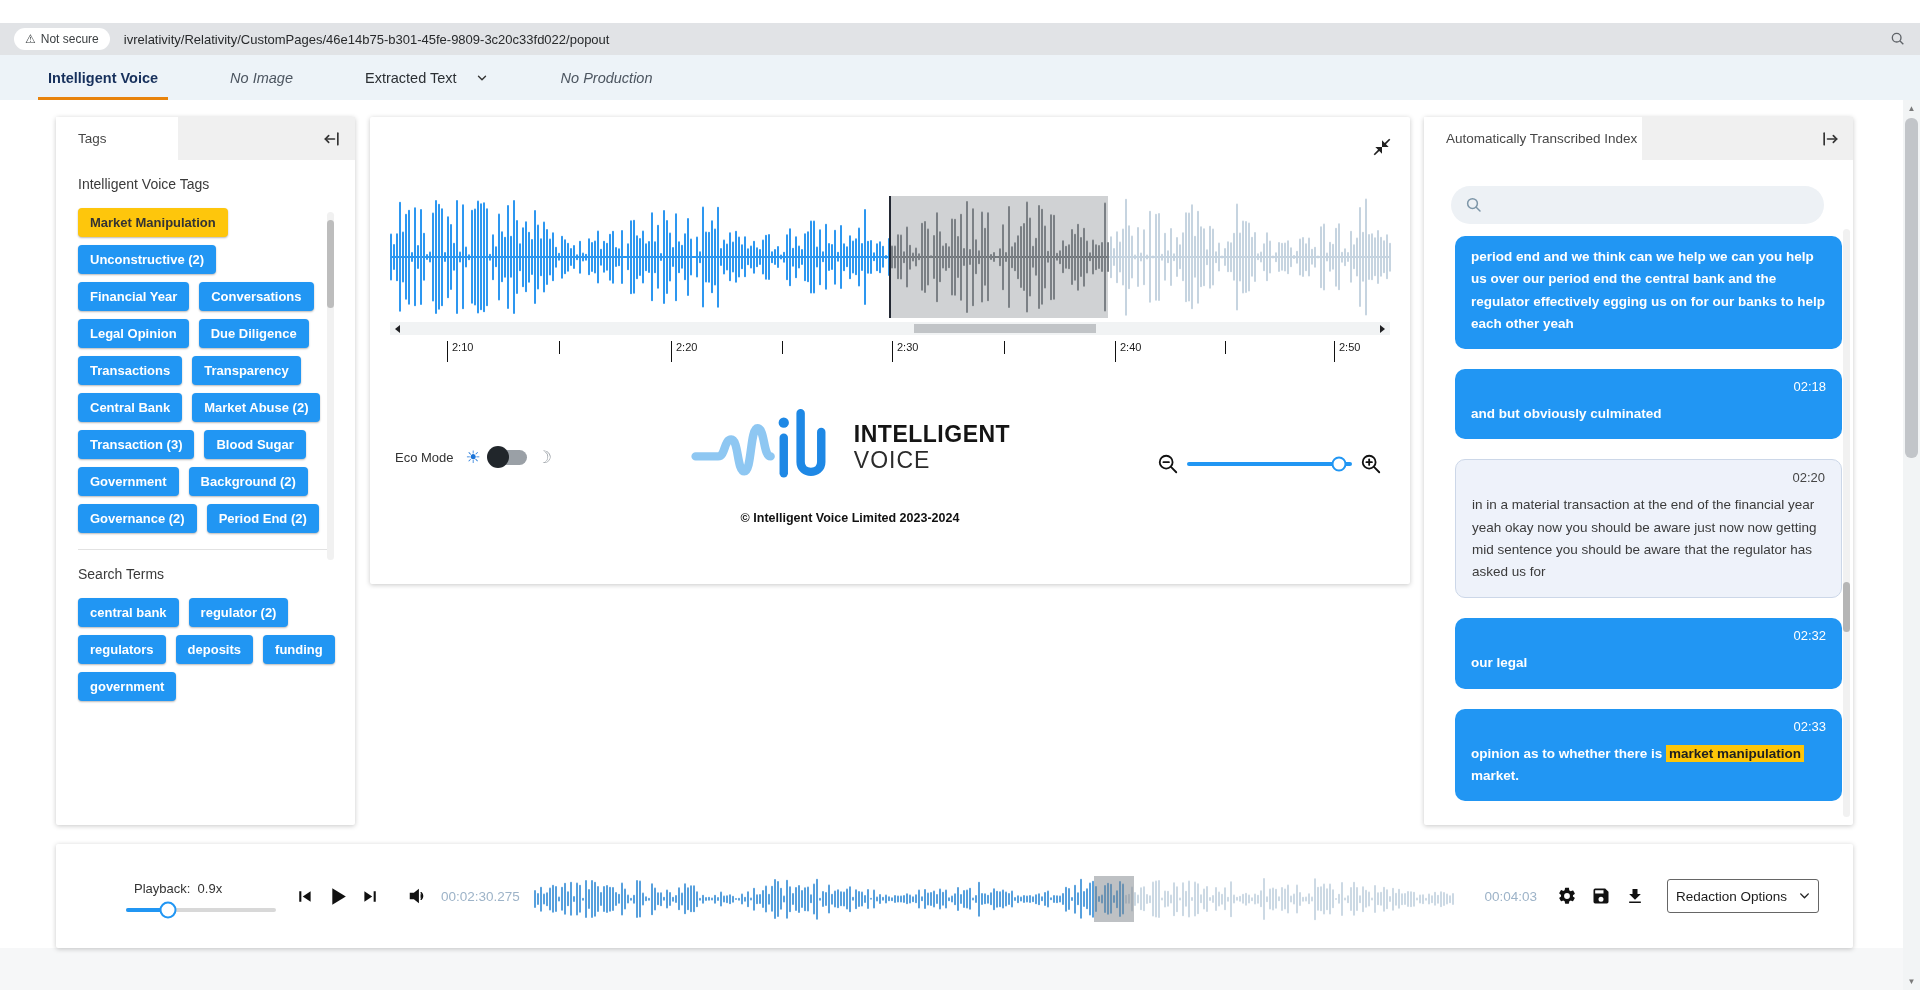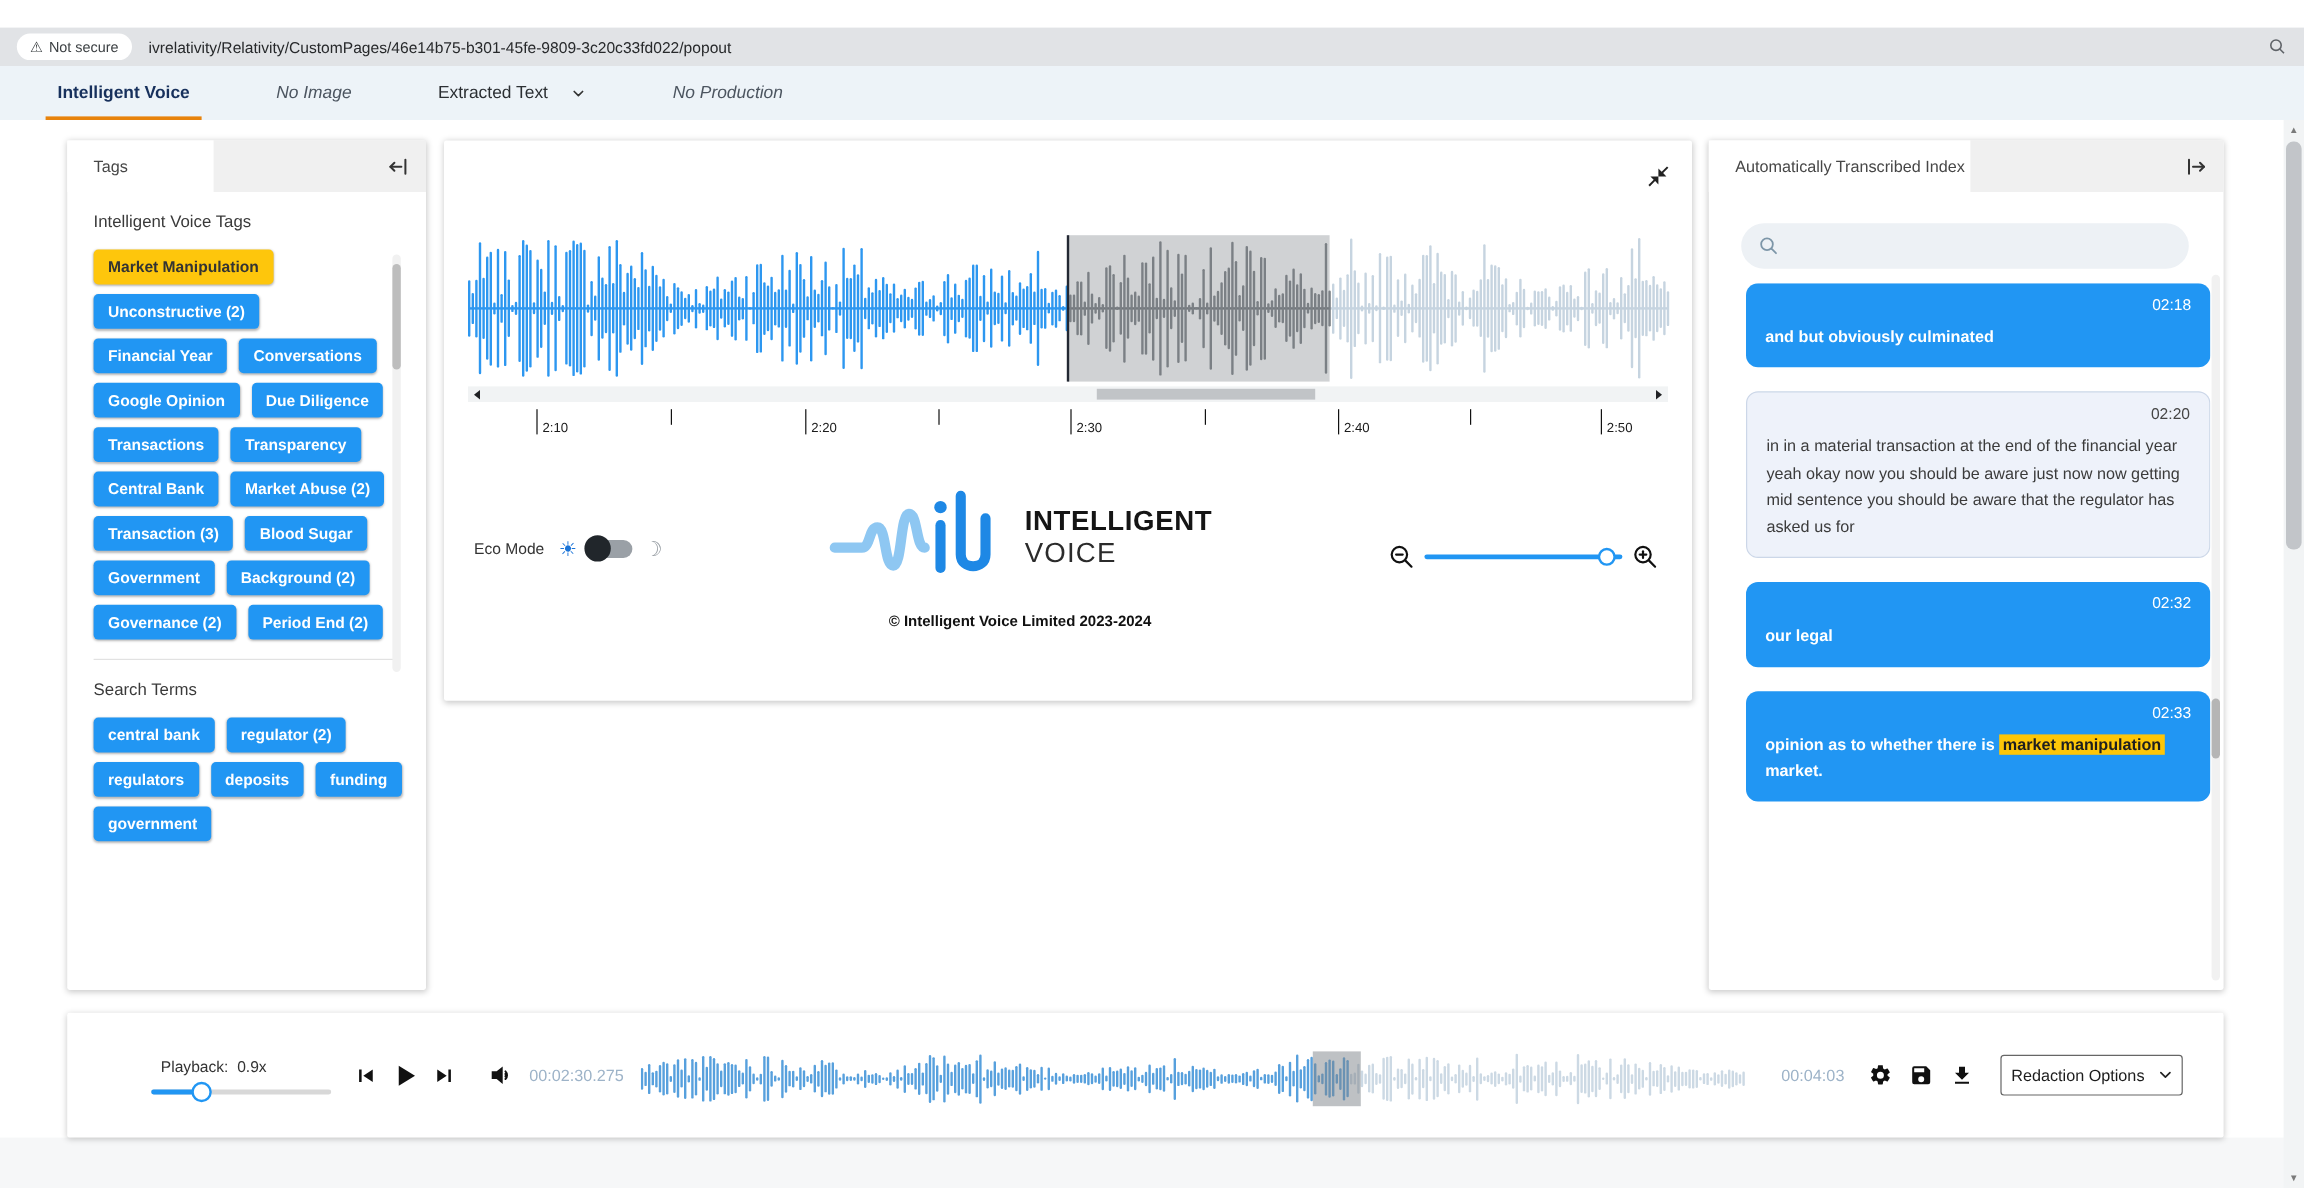--- a/index.html
+++ b/index.html
@@ -77,21 +77,21 @@
   .wf-scrollstrip { position:absolute; left:20px; top:205px; width:1000px; height:13px; background:#f1f3f4; }
   .strip-arrow { position:absolute; top:3px; width:0; height:0; border-top:4px solid transparent; border-bottom:4px solid transparent; }
   .strip-arrow.left { left:5px; border-right:5px solid #202124; }
   .strip-arrow.right { right:5px; border-left:5px solid #202124; }
   .strip-thumb { position:absolute; left:524px; top:2px; width:182px; height:9px; background:#c1c4c7; }
 
   .ruler { position:absolute; left:20px; top:224px; width:1000px; height:38px; }
   .ruler .tick { position:absolute; top:0; width:1px; background:#111; }
   .ruler .tick.major { height:21px; }
   .ruler .tick.minor { height:13px; }
-  .tick-label { position:absolute; top:10px; font-size:11px; color:#1c1c1c;text-align:center; }
+  .tick-label { position:absolute; top:0; font-size:11px; color:#1c1c1c;text-align:center; }
 
   .eco-row { position:absolute; left:25px; top:330px; display:flex; align-items:center; }
   .eco-label { font-size:13px; color:#333; margin-right:12px; }
   .sun-glyph { font-size:17px; color:#1b74d8; margin-right:8px; }
   .eco-toggle { position:relative; width:38px; height:15px; background:#9aa0a6; border-radius:8px; margin-right:10px; cursor:pointer; }
   .eco-knob { position:absolute; left:-2px; top:-4px; width:22px; height:22px; border-radius:50%; background:#21262b; }
   .moon-glyph { font-size:17px; color:#9aa0a6; }
 
   .brand { position:absolute; left:0; right:80px; top:282px; display:flex; flex-direction:column; align-items:center; }
   .brand-row { display:flex; align-items:center; gap:14px; }
@@ -211,21 +211,21 @@
           <line x1="15" y1="12" x2="4" y2="12"></line>
           <polyline points="8,8 4,12 8,16"></polyline>
         </svg>
     </div>
     <div class="tags-body">
       <div class="sec-title">Intelligent Voice Tags</div>
       <div>
           <div class="tag-row"><button class="tag-btn tag-btn-yellow">Market Manipulation</button></div>
           <div class="tag-row"><button class="tag-btn">Unconstructive (2)</button></div>
           <div class="tag-row"><button class="tag-btn">Financial Year</button><button class="tag-btn">Conversations</button></div>
-          <div class="tag-row"><button class="tag-btn">Google Opinion</button><button class="tag-btn">Due Diligence</button></div>
+          <div class="tag-row"><button class="tag-btn">Legal Opinion</button><button class="tag-btn">Due Diligence</button></div>
           <div class="tag-row"><button class="tag-btn">Transactions</button><button class="tag-btn">Transparency</button></div>
           <div class="tag-row"><button class="tag-btn">Central Bank</button><button class="tag-btn">Market Abuse (2)</button></div>
           <div class="tag-row"><button class="tag-btn">Transaction (3)</button><button class="tag-btn">Blood Sugar</button></div>
           <div class="tag-row"><button class="tag-btn">Government</button><button class="tag-btn">Background (2)</button></div>
           <div class="tag-row"><button class="tag-btn">Governance (2)</button><button class="tag-btn">Period End (2)</button></div>
         </div>
       <div class="tags-divider"></div>
       <div class="sec-title">Search Terms</div>
       <div>
           <div class="tag-row"><button class="tag-btn">central bank</button><button class="tag-btn">regulator (2)</button></div>
@@ -674,20 +674,23 @@
     </div>
     <div class="t-search">
       <svg width="18" height="18" viewBox="0 0 24 24">
           <circle cx="10" cy="10" r="6.5" fill="none" stroke="#7d96a8" stroke-width="2"></circle>
           <line x1="15" y1="15" x2="20" y2="20" stroke="#7d96a8" stroke-width="2" stroke-linecap="round"></line>
         </svg>
       <input placeholder="" style="">
     </div>
     <div class="t-entries">
         <div class="t-card t-active">
+          <div class="t-text"><span>period end and we think can we help we can you help us over our period end the central bank and the regulator effectively egging us on for our banks to help each other yeah</span></div>
+        </div>
+        <div class="t-card t-active">
           <div class="t-time">02:18</div>
           <div class="t-text"><span>and but obviously culminated</span></div>
         </div>
         <div class="t-card t-inactive">
           <div class="t-time">02:20</div>
           <div class="t-text"><span>in in a material transaction at the end of the financial year yeah okay now you should be aware just now now getting mid sentence you should be aware that the regulator has asked us for</span></div>
         </div>
         <div class="t-card t-active">
           <div class="t-time">02:32</div>
           <div class="t-text"><span>our legal</span></div>

